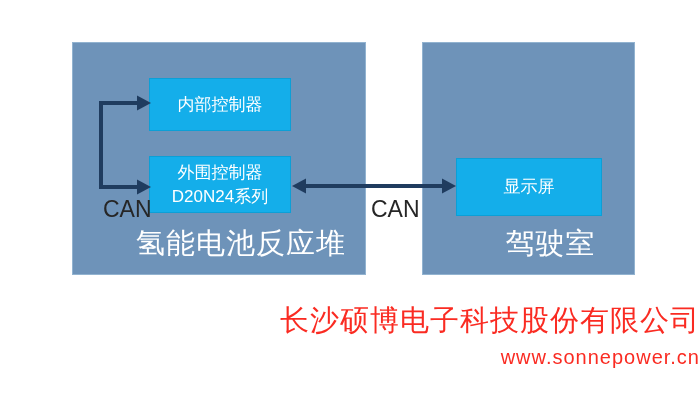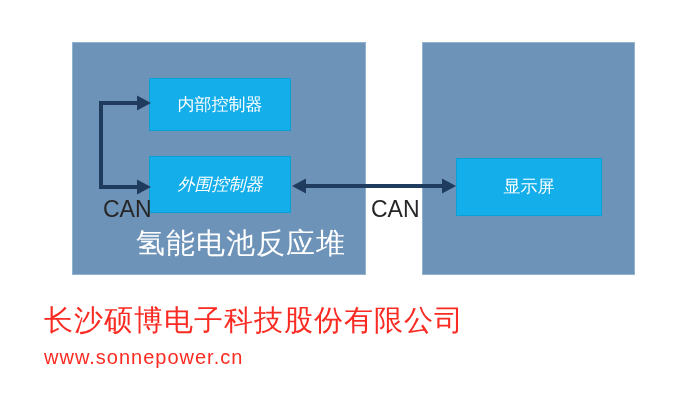--- a/index.html
+++ b/index.html
@@ -32,21 +32,21 @@
     flex-direction: column;
     align-items: center;
     justify-content: center;
     color: #ffffff;
     font-size: 17px;
     line-height: 24px;
     text-align: center;
     white-space: nowrap;
   }
   .node-internal   { left: 76px; top: 35px;  width: 142px; height: 53px; }
-  .node-peripheral { left: 76px; top: 113px; width: 142px; height: 57px; font-style: italic; }
+  .node-peripheral { left: 76px; top: 113px; width: 142px; height: 57px; }
   .node-display    { left: 33px; top: 115px; width: 146px; height: 58px; }
   .group-label {
     position: absolute;
     left: 0; right: 0;
     bottom: 10px;
     text-align: center;
     color: #ffffff;
     font-size: 29px;
     letter-spacing: 1px;
     white-space: nowrap;
@@ -62,48 +62,50 @@
   .can-middle { left: 371px; top: 196px; }   
   .arrow-layer {
     position: absolute;
     left: 0; top: 0;
     width: 700px; height: 400px;
     pointer-events: none;
   }
   .footer-line {
     position: absolute;
     left: 8px; right: 0;
-    text-align: left;
+    text-align: right;
     color: var(--accent_red, #FA2B22);
     white-space: nowrap;
     padding-left: 36px;
   }
   .footer-company { top: 301px; font-size: 29px; letter-spacing: 1px; }
   .footer-site    { top: 346px; font-size: 20px; letter-spacing: 1px; }
 </style>
 </head>
 <body>
 
 <div class="stage">
 
   <div class="group group-left">
     <div class="node node-internal">
       <span>内部控制器</span>
     </div>
     <div class="node node-peripheral">
       <span>外围控制器</span>
+      <span>D20N24系列</span>
     </div>
     <div class="can-label can-left">CAN</div>
     <div class="group-label">氢能电池反应堆</div>
   </div>
 
   <div class="group group-right">
     <div class="node node-display">
       <span>显示屏</span>
     </div>
+    <div class="group-label">驾驶室</div>
   </div>
 
   <div class="can-label can-middle">CAN</div>
 
   <svg class="arrow-layer" viewBox="0 0 700 400" xmlns="http://www.w3.org/2000/svg">
     <g stroke="var(--arrow, #1F3C5F)" fill="var(--arrow, #1F3C5F)">
 
       <path d="M140 103 H101 V187 H140" fill="none" stroke-width="4" stroke-linejoin="miter"></path>
       <polygon points="151,103 137,95.5 137,110.5" stroke="none"></polygon>
       <polygon points="151,187 137,179.5 137,194.5" stroke="none"></polygon>

